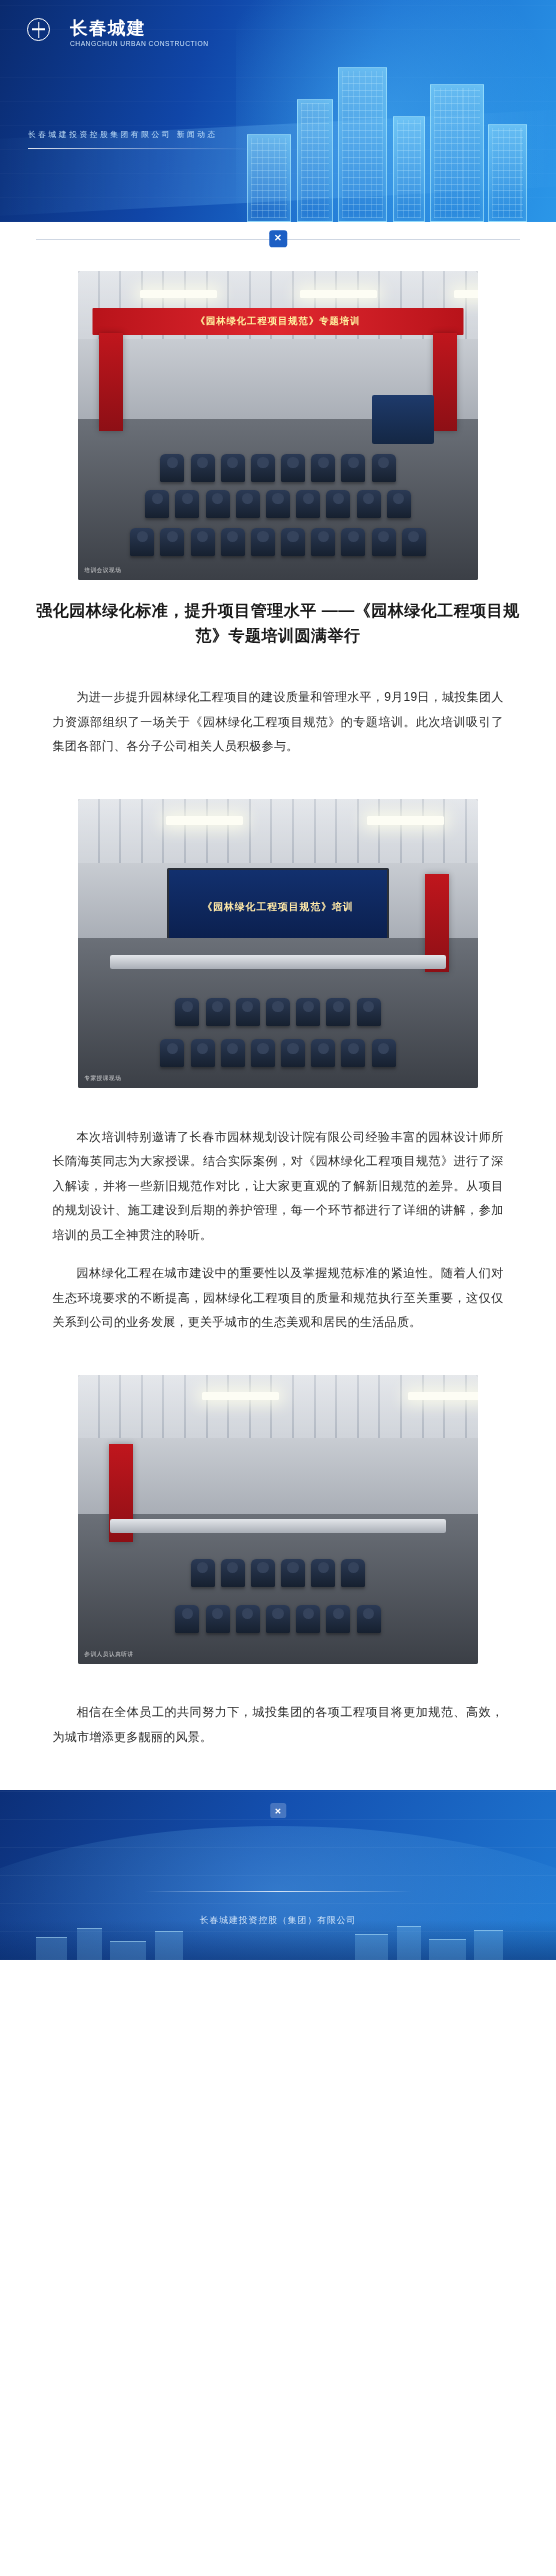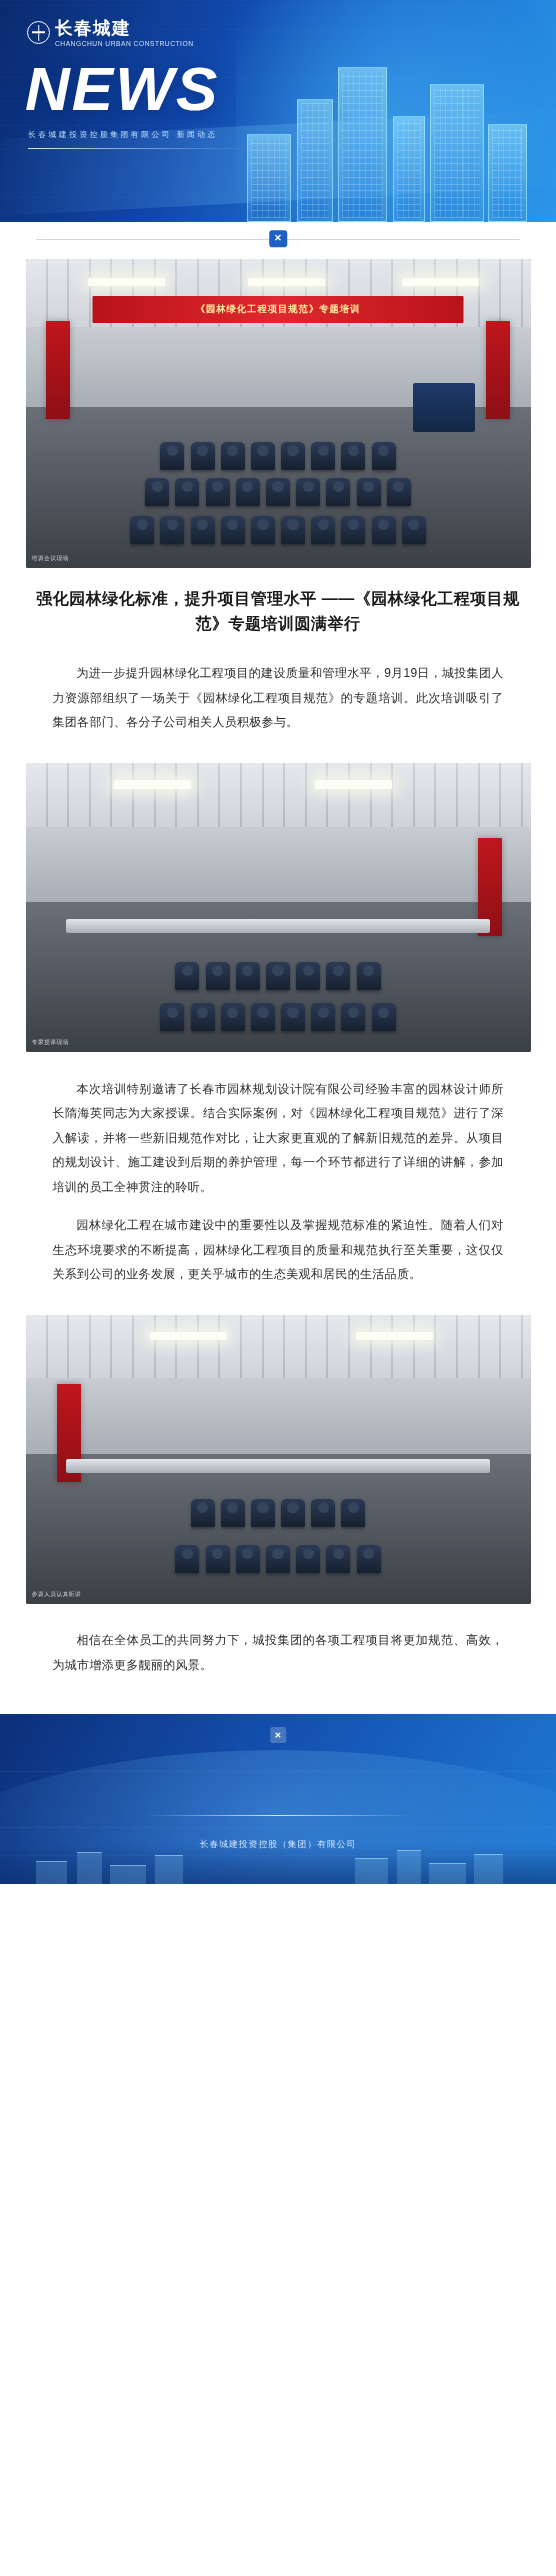--- a/index.html
+++ b/index.html
@@ -62,22 +62,22 @@
     left: -20.6px; bottom: 20.6px;
     width: 608px; height: 77px;
     background: linear-gradient(90deg, rgba(255,255,255,0) 0%, rgba(120,200,255,0.25) 45%, rgba(255,255,255,0) 100%);
     transform: skewY(-3deg);
     filter: blur(0.5px);
   }
   .hb-logo-row {
     position: absolute;
     left: 27px; top: 17.5px;
     display: flex;
-    align-items: center;
-    gap: 5px;
+    align-items: flex-start;
+    gap: 20px;
   }
   .hb-logo-mark {
     width: 23px; height: 23px;
     border: 1.5px solid #ffffff;
     border-radius: 50%;
     position: relative;
     flex: none;
   }
   .hb-logo-mark::before {
     content: "";
@@ -158,22 +158,22 @@
     font-weight: bold;
     display: flex;
     align-items: center;
     justify-content: center;
     line-height: 1;
   }
 
   
   .photo {
     position: relative;
-    width: 505px;
-    margin: 4px auto;
+    width: 400px;
+    margin: 16px auto;
     border-radius: 2.1px;
     overflow: hidden;
   }
   .photo-1 { height: 309px; background: linear-gradient(180deg,#6c7480 0%, #4a5059 55%, #2f343b 100%); }
   .photo-2 { height: 289px; background: linear-gradient(180deg,#8a8f98 0%, #5a6069 50%, #3a4047 100%); }
   .photo-3 { height: 289px; background: linear-gradient(180deg,#9aa0a8 0%, #6d737c 50%, #474d55 100%); }
 
   
   .room-ceiling {
     position: absolute; left: 0; right: 0; top: 0; height: 22%;
@@ -297,21 +297,21 @@
     font-size: 16px;
     font-weight: bold;
     color: #1a1a1a;
     line-height: 1.6;
     letter-spacing: 0.5px;
   }
 
   
   .body-block {
     width: 505px;
-    margin: 4px auto;
+    margin: 16px auto;
     padding: 20.6px 27px 24px;
   }
   .body-block p {
     font-size: 12px;
     line-height: 2.05;
     color: #2b2b2b;
     text-align: justify;
     text-indent: 2em;
     margin-bottom: 13.4px;
     letter-spacing: 0.3px;
@@ -448,21 +448,20 @@
     </div>
 
     <div class="hb-logo-row">
       <div class="hb-logo-mark"></div>
       <div>
         <div class="hb-cn-title">长春城建</div>
         <div class="hb-cn-sub">CHANGCHUN URBAN CONSTRUCTION</div>
       </div>
     </div>
 
-    <div class="hb-news">NEWS</div>
     <div class="hb-news-sub">长春城建投资控股集团有限公司 新闻动态</div>
     <div class="hb-rule"></div>
   </div>
 
   <div class="x-divider">
     <div class="line"></div>
     <div class="x-badge">✕</div>
   </div>
 
   <div class="photo photo-1">
@@ -572,20 +571,21 @@
 
   <div class="body-block">
     <p>为进一步提升园林绿化工程项目的建设质量和管理水平，9月19日，城投集团人力资源部组织了一场关于《园林绿化工程项目规范》的专题培训。此次培训吸引了集团各部门、各分子公司相关人员积极参与。</p>
   </div>
 
   <div class="photo photo-2">
     <div class="room-ceiling"></div>
     <div class="room-lamp" style="left:88px;"></div>
     <div class="room-lamp" style="left:289px;"></div>
     <div class="room-wall"></div>
+    <div class="room-screen">《园林绿化工程项目规范》培训</div>
     <div class="room-floor"></div>
     <div class="flag" style="right:29px; top:26%;"></div>
     <div class="table-long"></div>
     <div class="seats">
       <div class="seat-row" style="bottom:62px;">
         <div class="seat">
             <span class="head"></span>
           </div>
           <div class="seat">
             <span class="head"></span>

